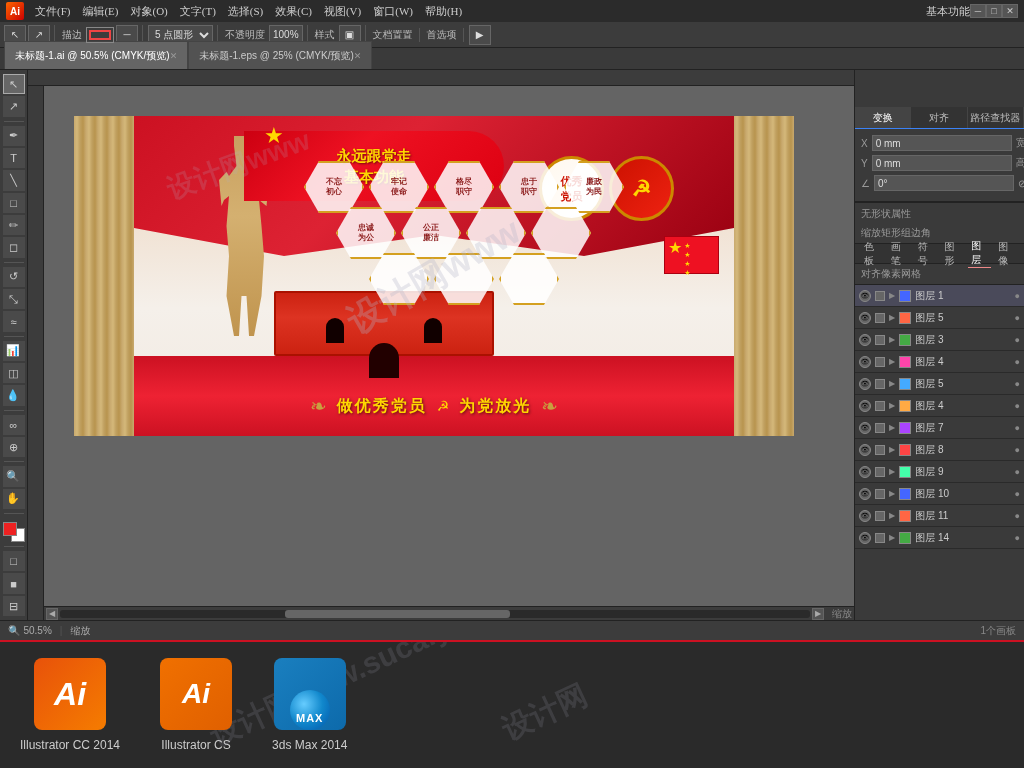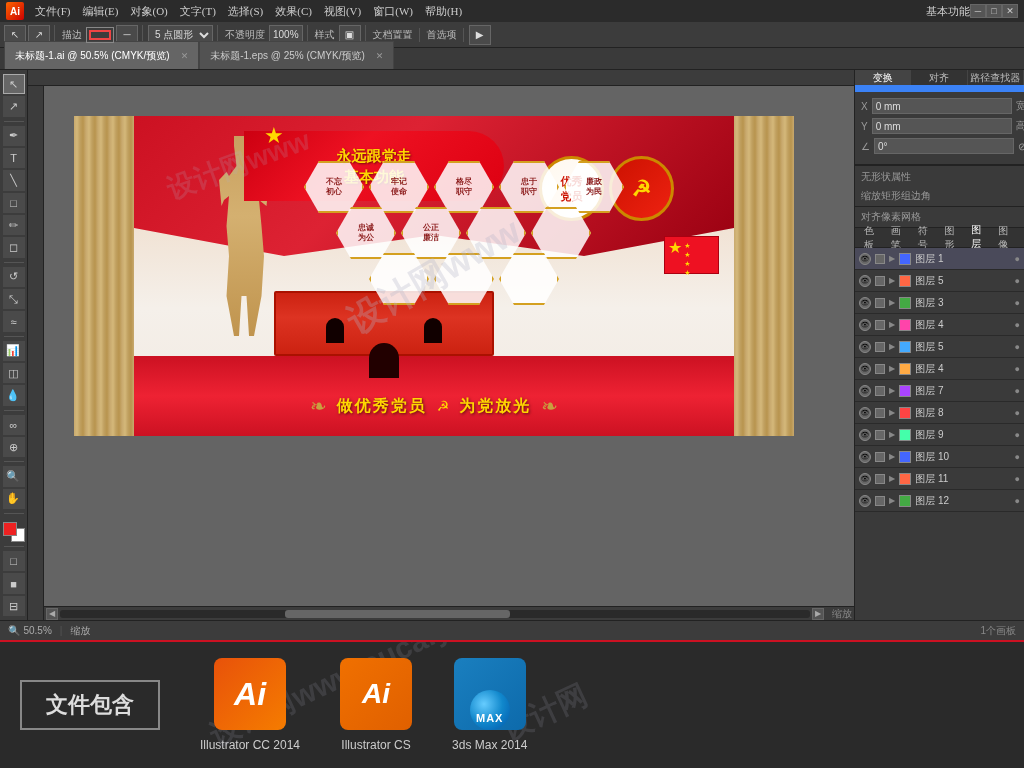--- a/index.html
+++ b/index.html
@@ -131,21 +131,21 @@
     .tab {
       height: 28px;
       background: #525252;
       border: 1px solid #444;
       border-bottom: none;
       color: #ccc;
       font-size: 10px;
       padding: 0 10px;
       display: flex;
       align-items: center;
-      gap: 11px;
+      gap: 0;
       cursor: pointer;
     }
     .tab.active {
       background: #656565;
       color: #fff;
     }
     .tab-close {
       font-size: 9px;
       color: #999;
       cursor: pointer;
@@ -492,21 +492,22 @@
       width: 170px;
       background: #3a3a3a;
       border-left: 1px solid #222;
       display: flex;
       flex-direction: column;
     }
     #right-tabs {
       height: 22px;
       background: #333;
       display: flex;
-      border-bottom: 7px solid #3b82f6;
+      border-bottom: 1px solid #3b82f6;
+      margin-top: 37px;
     }
     .rt-tab {
       flex: 1;
       display: flex;
       align-items: center;
       justify-content: center;
       font-size: 10px;
       color: #bbb;
       cursor: pointer;
       border-right: 1px solid #444;
@@ -1030,30 +1031,30 @@
         <input class="panel-input" value="0°" style="">
         <span class="panel-label">⊘</span>
 
       </div>
     </div>
     <div class="panel-section-title">
       <span>无形状属性</span>
     </div>
 
     <div style="padding:3px 6px;border-bottom:1px solid #222;font-size:10px;color:#999;">缩放矩形组边角</div>
-    <div style="padding:3px 6px;border-bottom:1px solid #222;font-size:10px;color:#999;">对齐像素网格</div>
-
     <div id="layers-header">
       <span class="layers-tab">色板</span>
       <span class="layers-tab">画笔</span>
       <span class="layers-tab">符号</span>
       <span class="layers-tab">图形</span>
       <span class="layers-tab active">图层</span>
       <span class="layers-tab">图像</span>
     </div>
+
+    <div style="padding:3px 6px;border-bottom:1px solid #222;font-size:10px;color:#999;">对齐像素网格</div>
     <div id="layers-list">
 
     <div class="layer-item active">
       <div class="layer-eye">👁</div>
       <div class="layer-lock"></div>
       <div class="layer-arrow">▶</div>
       <div class="layer-swatch" style="background:#4466ff"></div>
       <span class="layer-name">图层 1</span>
       <span style="color:#888;font-size:9px;cursor:pointer;">●</span>
     </div>
@@ -1135,21 +1136,21 @@
       <div class="layer-arrow">▶</div>
       <div class="layer-swatch" style="background:#ff6644"></div>
       <span class="layer-name">图层 11</span>
       <span style="color:#888;font-size:9px;cursor:pointer;">●</span>
     </div>
         <div class="layer-item">
       <div class="layer-eye">👁</div>
       <div class="layer-lock"></div>
       <div class="layer-arrow">▶</div>
       <div class="layer-swatch" style="background:#44aa44"></div>
-      <span class="layer-name">图层 12</span>
+      <span class="layer-name">图层 14</span>
       <span style="color:#888;font-size:9px;cursor:pointer;">●</span>
     </div>
       </div>
   </div>
 </div>
 
 <div id="status-bar">
   <div class="status-zoom">
     <span>🔍</span>
     <span>50.5%</span>
@@ -1158,21 +1159,20 @@
   <span>缩放</span>
   <div style="flex:1;"></div>
   <span style="color:#888;font-size:10px;">1个画板</span>
 </div>
 
 <div id="bottom-bar" style="position:relative;overflow:hidden;">
 
   <div class="bottom-watermark" style="top:20px;left:200px;">设计网www.sucaiy</div>
   <div class="bottom-watermark" style="top:50px;left:500px;">设计网</div>
 
-  <div class="file-contains-label">文件包含</div>
 
   <div class="software-item">
     <div class="sw-icon ai-icon">
       <span>Ai</span>
     </div>
     <span class="sw-label">Illustrator CC 2014</span>
   </div>
 
   <div class="software-item">
     <div class="sw-icon ai-cs-icon" style="font-size:28px;background:linear-gradient(135deg,#f07000,#e06000);">

